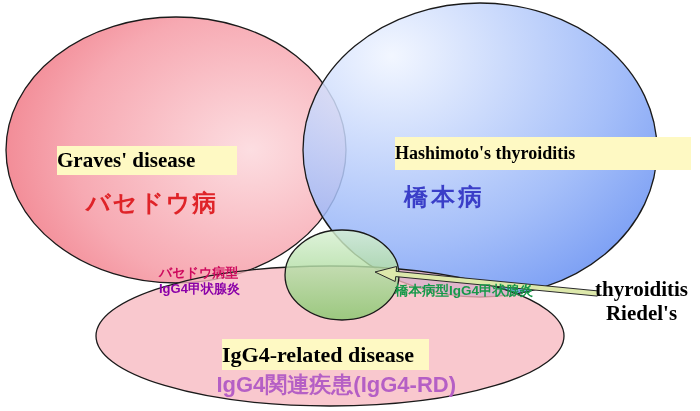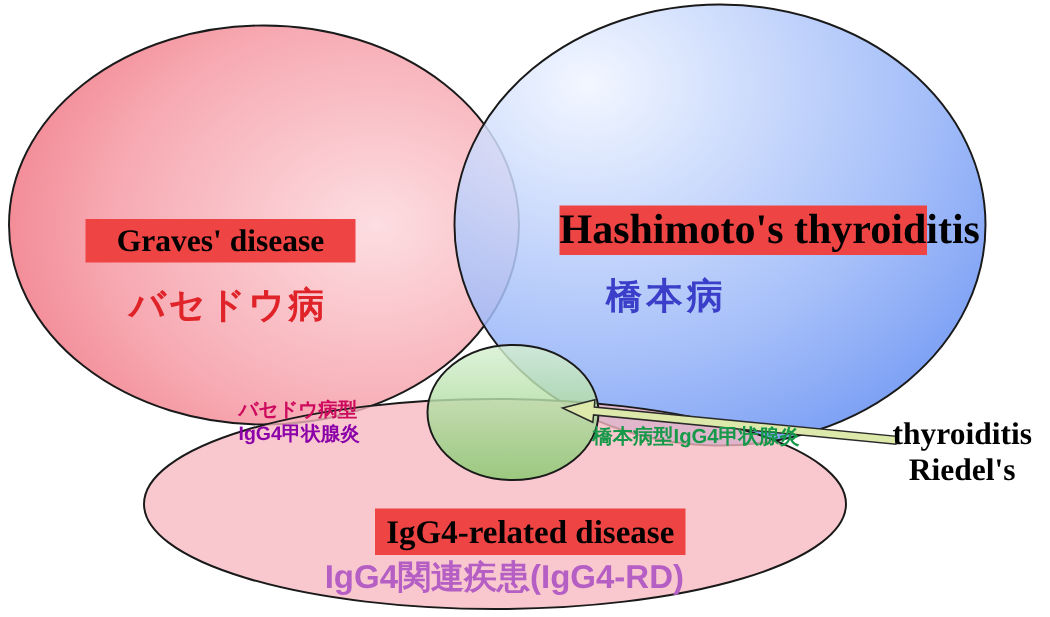--- a/index.html
+++ b/index.html
@@ -9,29 +9,28 @@
     height: 411px;
     background: #ffffff;
     overflow: hidden;
     font-family: "Liberation Sans", "DejaVu Sans", sans-serif;
   }
   #venn-svg { position: absolute; left: 0; top: 0; }
 
   .label { position: absolute; white-space: nowrap; }
 
   .en-box {
-    background: #ef4444;
+    background: #fef9c3;
     color: #000000;
     font-family: "Liberation Serif", "DejaVu Serif", serif;
     font-weight: bold;
-    text-align: center;
   }
   .graves-box   { left: 57px;  top: 146px; width: 180px; height: 29px; line-height: 29px; font-size: 21px; }
-  .hashi-box    { left: 373px; top: 137px; width: 245px; height: 33px; line-height: 33px; font-size: 28px; }
-  .igg4-box     { left: 222px; top: 339px; width: 207px; height: 31px; line-height: 31px; font-size: 22px; margin-left: 28px; }
+  .hashi-box    { left: 395px; top: 137px; width: 296px; height: 33px; line-height: 33px; font-size: 18px; }
+  .igg4-box     { left: 222px; top: 339px; width: 207px; height: 31px; line-height: 31px; font-size: 22px; }
 
   .ja-big { font-weight: bold; font-size: 24px; }
   .graves-ja { left: 86px;  top: 187px; color: #df2328; letter-spacing: 2px; font-family: Liberation Serif, serif; }
   .hashi-ja  { left: 404px; top: 181px; color: #3a3ec8; letter-spacing: 3px; }
   .igg4-ja   { left: 190px; top: 370px; width: 266px; text-align: right; color: #b55fc5; font-size: 22px; }
 
   .small-note { font-weight: bold; font-size: 13px; line-height: 16px; }
   .basedow-type { left: 159px; top: 265px; }
   .basedow-type .l1 { color: #ce0a5e; display: block; }
   .basedow-type .l2 { color: #8b00a8; display: block; }

